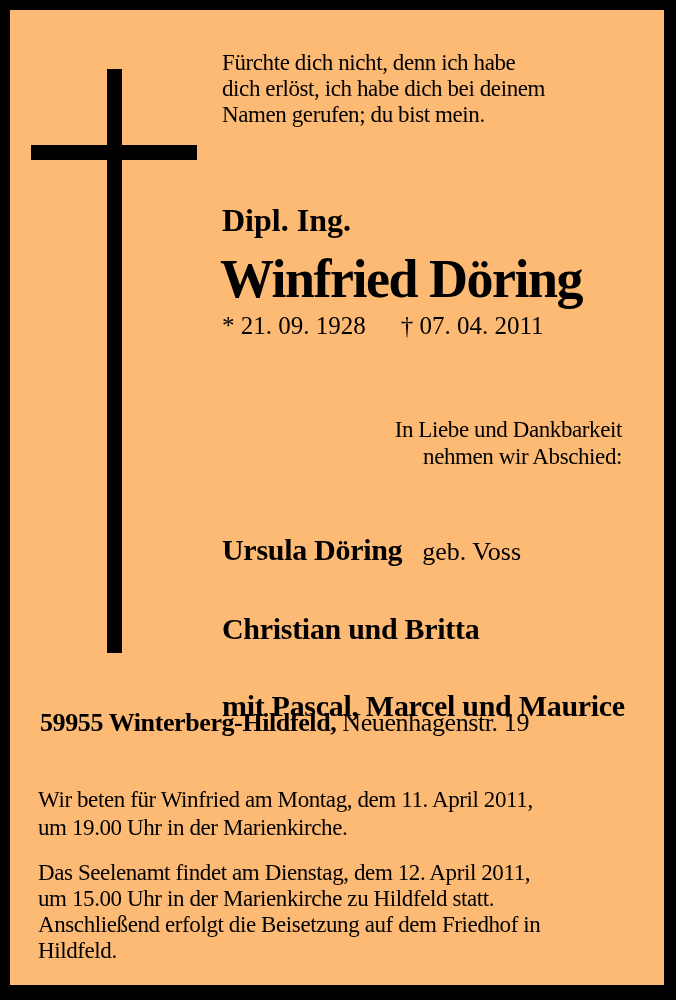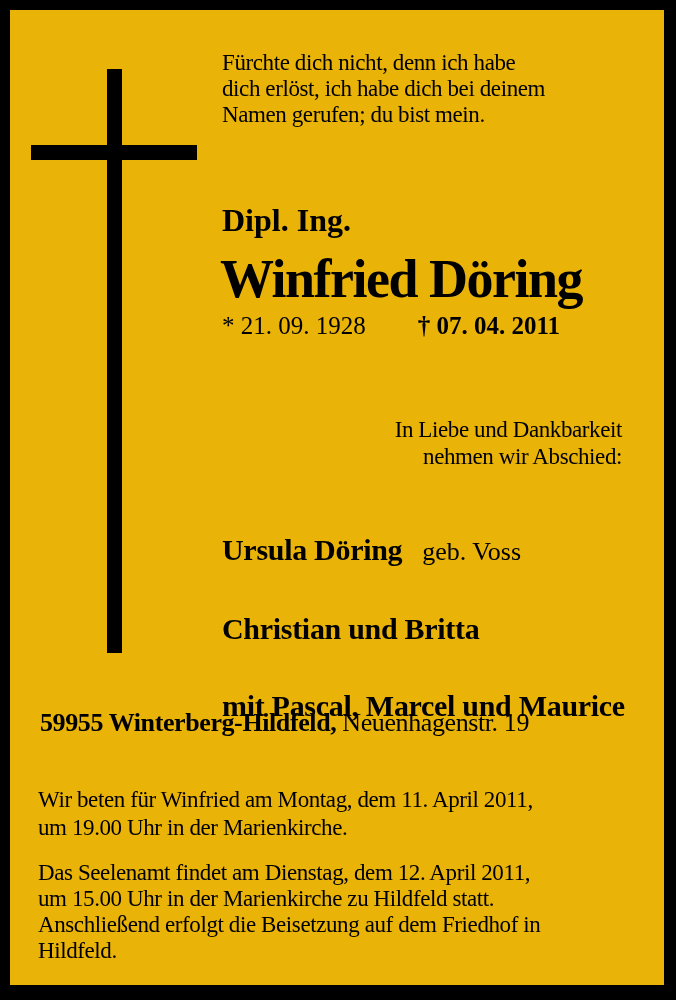--- a/index.html
+++ b/index.html
@@ -4,21 +4,21 @@
 <style>
   html, body {
     margin: 0;
     padding: 0;
     background: #ffffff;
   }
   .page {
     position: relative;
     width: 676px;
     height: 1000px;
-    background: #eab308;
+    background: #fdba74;
     overflow: hidden;
     font-family: "Liberation Serif", "DejaVu Serif", serif;
     color: #000000;
   }
   .frame {
     position: absolute;
     inset: 0;
     border-style: solid;
     border-color: #000000;
     border-width: 10px 12px 15px 10px;
@@ -51,21 +51,21 @@
     left: 220px; top: 251px;
     font-size: 54px; line-height: 56px; font-weight: bold;
     letter-spacing: -1.5px;
     white-space: nowrap;
   }
   .dates {
     left: 222px; top: 312px;
     font-size: 25px; line-height: 27px;
     white-space: nowrap;
   }
-  .death-date { margin-left: 52px; font-weight: bold; }
+  .death-date { margin-left: 35px; }
   .farewell {
     left: 222px; top: 416px; width: 400px;
     font-size: 23px; line-height: 27px; letter-spacing: -0.4px; text-align: right;
   }
   .mourners {
     left: 222px; top: 492px; width: 440px;
     font-size: 30px; line-height: 38.5px; font-weight: bold;
     letter-spacing: -0.3px;
   }
   .mourner-line { white-space: nowrap; }

